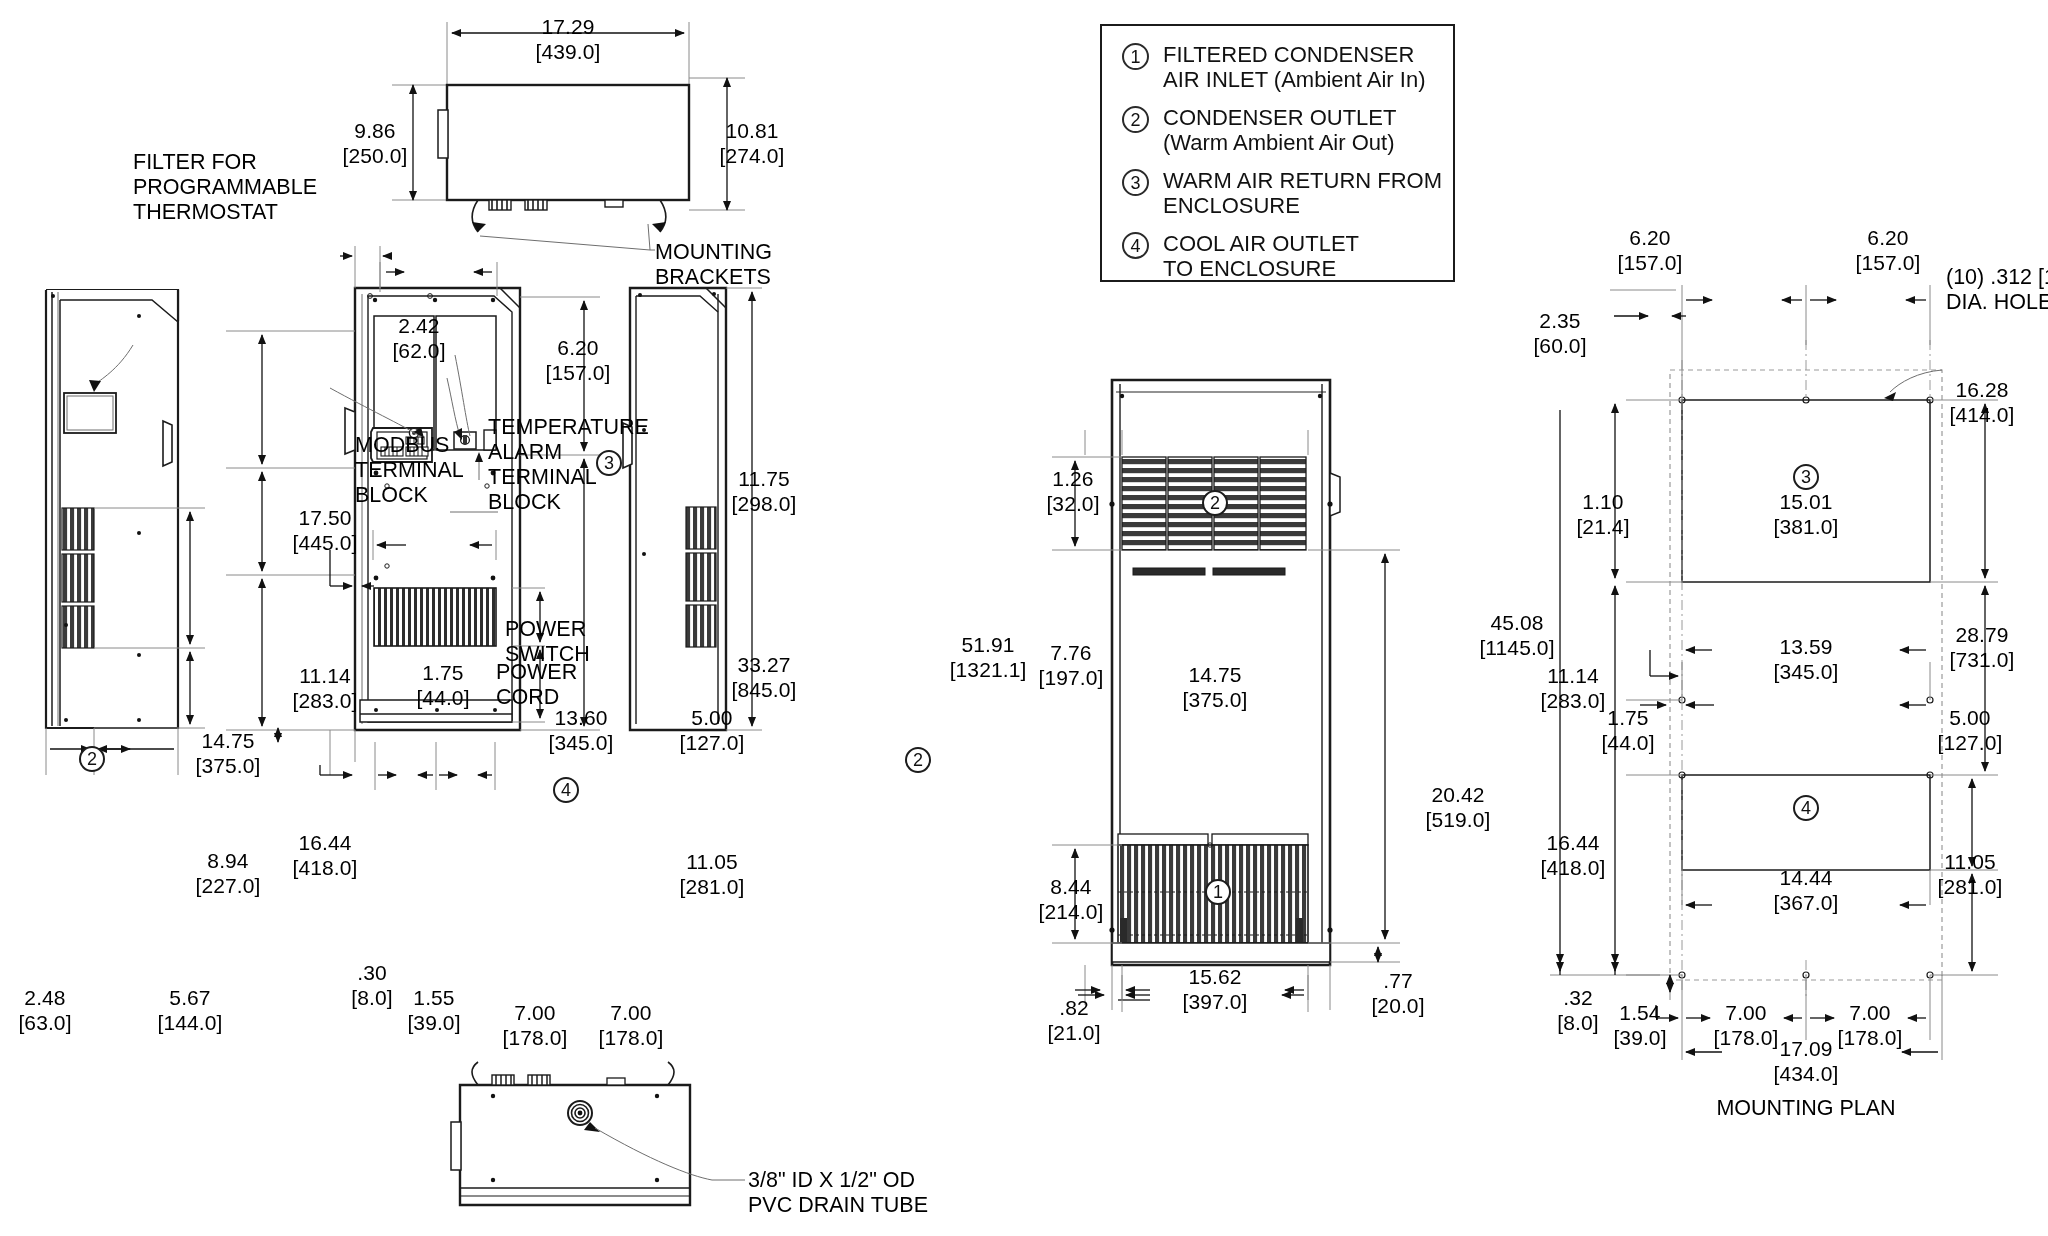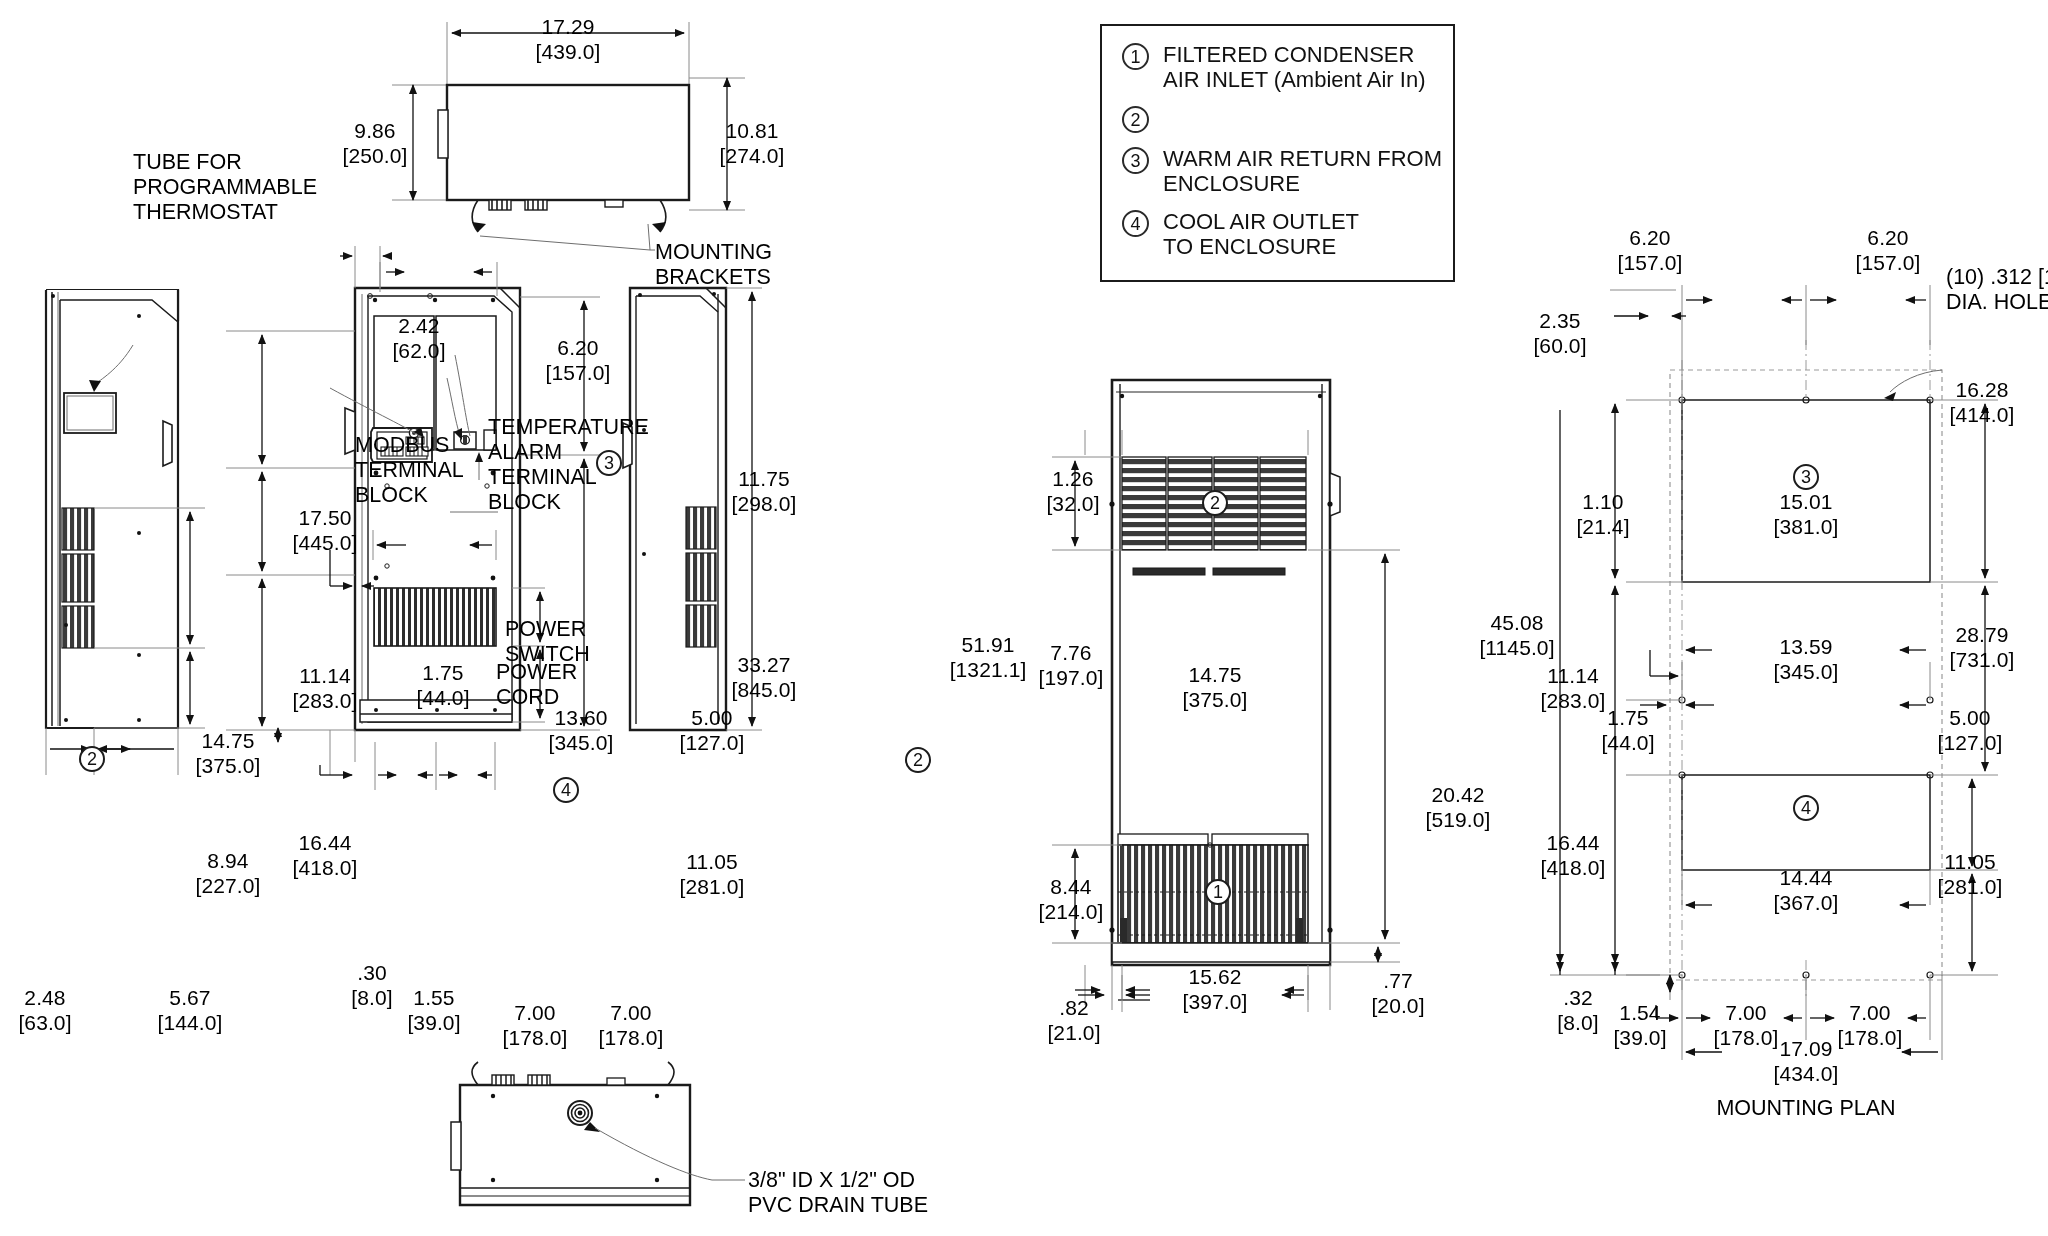--- a/index.html
+++ b/index.html
@@ -593,20 +593,22 @@
 </svg>
 
 <div class="legend">
   <div class="legend-row">
     <div class="legend-num">1</div>
     <div class="legend-txt">FILTERED CONDENSER
 AIR INLET (Ambient Air In)</div>
   </div>
   <div class="legend-row">
     <div class="legend-num">2</div>
+    <div class="legend-txt">CONDENSER OUTLET
+(Warm Ambient Air Out)</div>
   </div>
   <div class="legend-row">
     <div class="legend-num">3</div>
     <div class="legend-txt">WARM AIR RETURN FROM
 ENCLOSURE</div>
   </div>
   <div class="legend-row">
     <div class="legend-num">4</div>
     <div class="legend-txt">COOL AIR OUTLET
 TO ENCLOSURE</div>
@@ -615,21 +617,21 @@
 
 <div class="dim c" style="left:568px;top:14px;">17.29
 [439.0]</div>
 <div class="dim c" style="left:375px;top:118px;">9.86
 [250.0]</div>
 <div class="dim c" style="left:752px;top:118px;">10.81
 [274.0]</div>
 <div class="lbl" style="left:655px;top:240px;">MOUNTING
 BRACKETS</div>
 
-<div class="lbl" style="left:133px;top:150px;">TUBE FOR
+<div class="lbl" style="left:133px;top:150px;">FILTER FOR
 PROGRAMMABLE
 THERMOSTAT</div>
 <div class="dim c" style="left:228px;top:728px;">14.75
 [375.0]</div>
 <div class="dim c" style="left:228px;top:848px;">8.94
 [227.0]</div>
 <div class="dim c" style="left:45px;top:985px;">2.48
 [63.0]</div>
 <div class="dim c" style="left:190px;top:985px;">5.67
 [144.0]</div>

